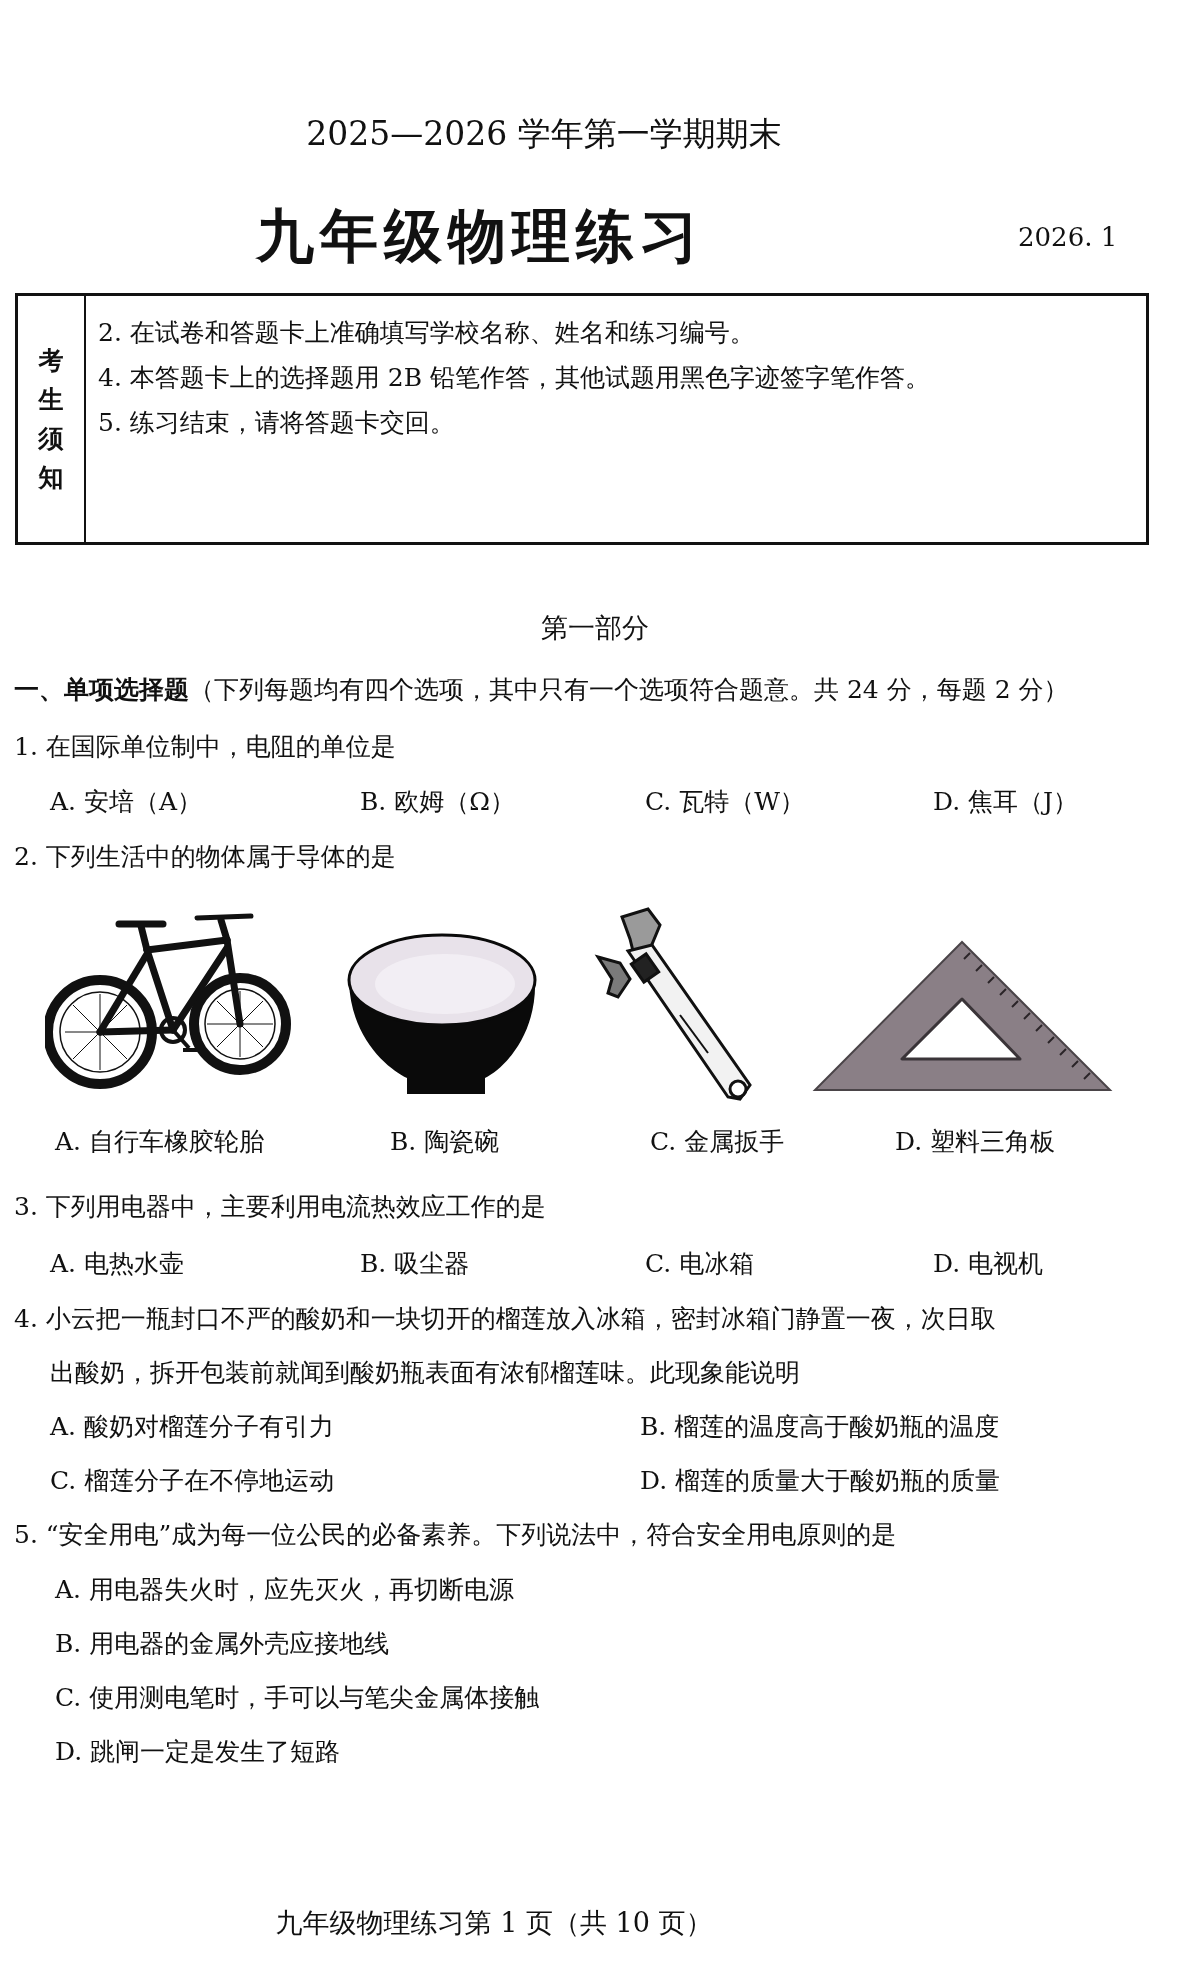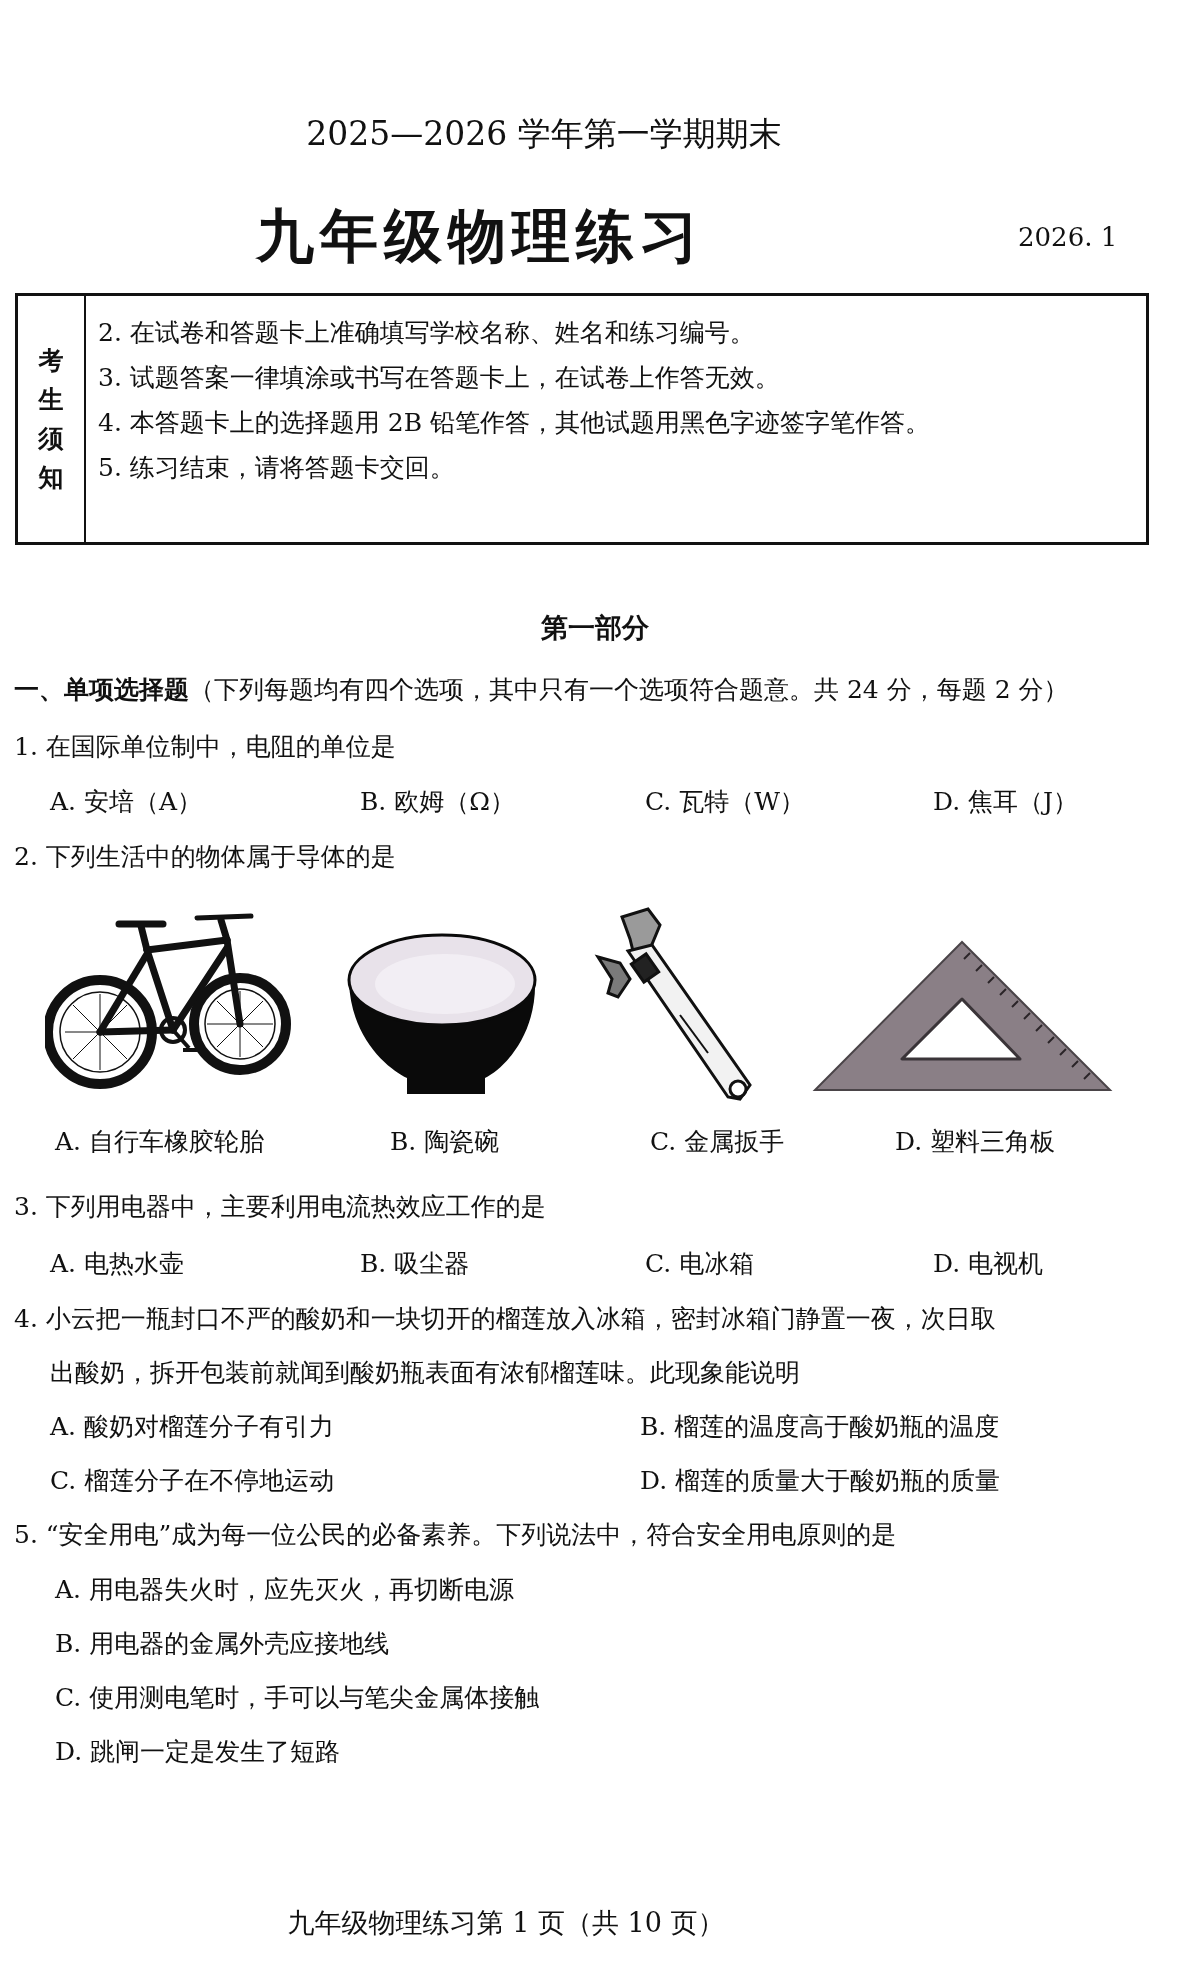--- a/index.html
+++ b/index.html
@@ -11,47 +11,46 @@
            font-family:"DejaVu Sans","Liberation Sans",sans-serif; letter-spacing:6px; }
   .date { left:1018px; top:222px; font-size:26px; }
   .notice-box { position:absolute; left:15px; top:293px; width:1134px; height:252px;
                 border:3px solid #111; box-sizing:border-box; }
   .notice-label { position:absolute; left:0; top:0; width:66px; height:100%;
                   border-right:2px solid #111; display:flex; flex-direction:column;
                   justify-content:center; align-items:center; font-weight:bold;
                   font-family:"DejaVu Sans","Liberation Sans",sans-serif; font-size:25px; line-height:39px; }
   .notice-items { position:absolute; left:80px; top:14px; }
   .notice-item { font-size:25px; line-height:45px; height:45px; white-space:nowrap; }
-  .section-title { left:0; width:1190px; top:610px; text-align:center; font-size:27px; font-weight:bold;
+  .section-title { left:0; width:1190px; top:610px; text-align:center; font-size:27px; font-weight:normal;
                    font-family:"DejaVu Sans","Liberation Sans",sans-serif; }
   .qtype { left:14px; top:673px; font-size:25px; }
   .qtype b { font-family:"DejaVu Sans","Liberation Sans",sans-serif; }
   .q { font-size:25px; }
   .opt { font-size:25px; }
   .caption { font-size:25px; }
-  .footer { left:0; width:988px; top:1905px; text-align:center; font-size:27px;margin-left:12px; }
+  .footer { left:0; width:988px; top:1905px; text-align:center; font-size:27px; }
   svg { position:absolute; }
 </style>
 </head>
 <body>
 
 <div class="abs subtitle">2025—2026 学年第一学期期末</div>
 <div class="abs title">九年级物理练习</div>
 <div class="abs date">2026. 1</div>
 
 <div class="notice-box">
   <div class="notice-label">
     <span>考</span>
     <span>生</span>
     <span>须</span>
     <span>知</span>
   </div>
   <div class="notice-items">
     <div class="notice-item">2. 在试卷和答题卡上准确填写学校名称、姓名和练习编号。</div>
-    <div class="notice-item">3. 试题答案一律填涂或书写在答题卡上，在试卷上作答无效。</div>
     <div class="notice-item">4. 本答题卡上的选择题用 2B 铅笔作答，其他试题用黑色字迹签字笔作答。</div>
     <div class="notice-item">5. 练习结束，请将答题卡交回。</div>
   </div>
 </div>
 
 <div class="abs section-title">第一部分</div>
 <div class="abs qtype"><b>一、单项选择题</b><span>（下列每题均有四个选项，其中只有一个选项符合题意。共 24 分，每题 2 分）</span></div>
 
 <div class="abs q" style="left:14px; top:730px;">1. 在国际单位制中，电阻的单位是</div>
 <div class="abs opt" style="left:50px; top:785px;">A. 安培（A）</div>

